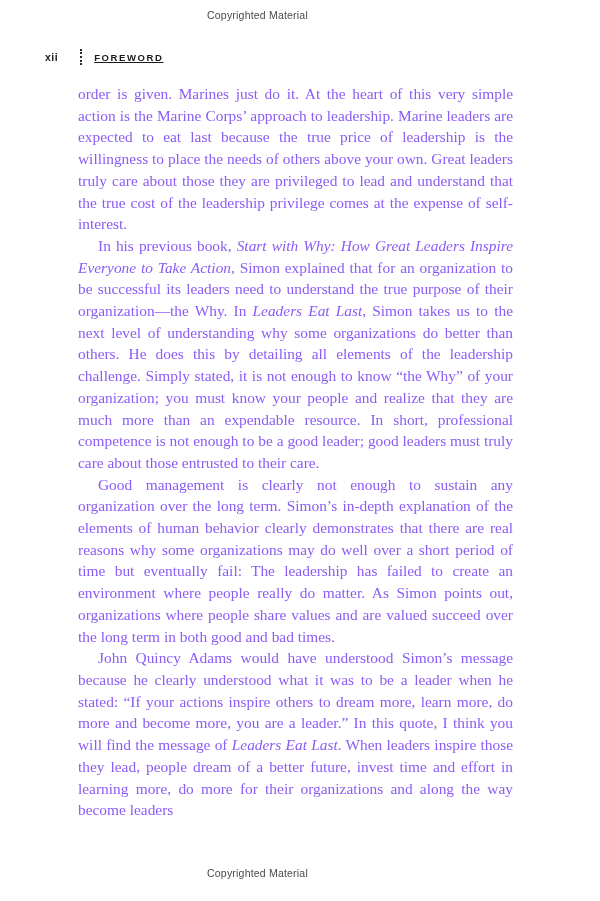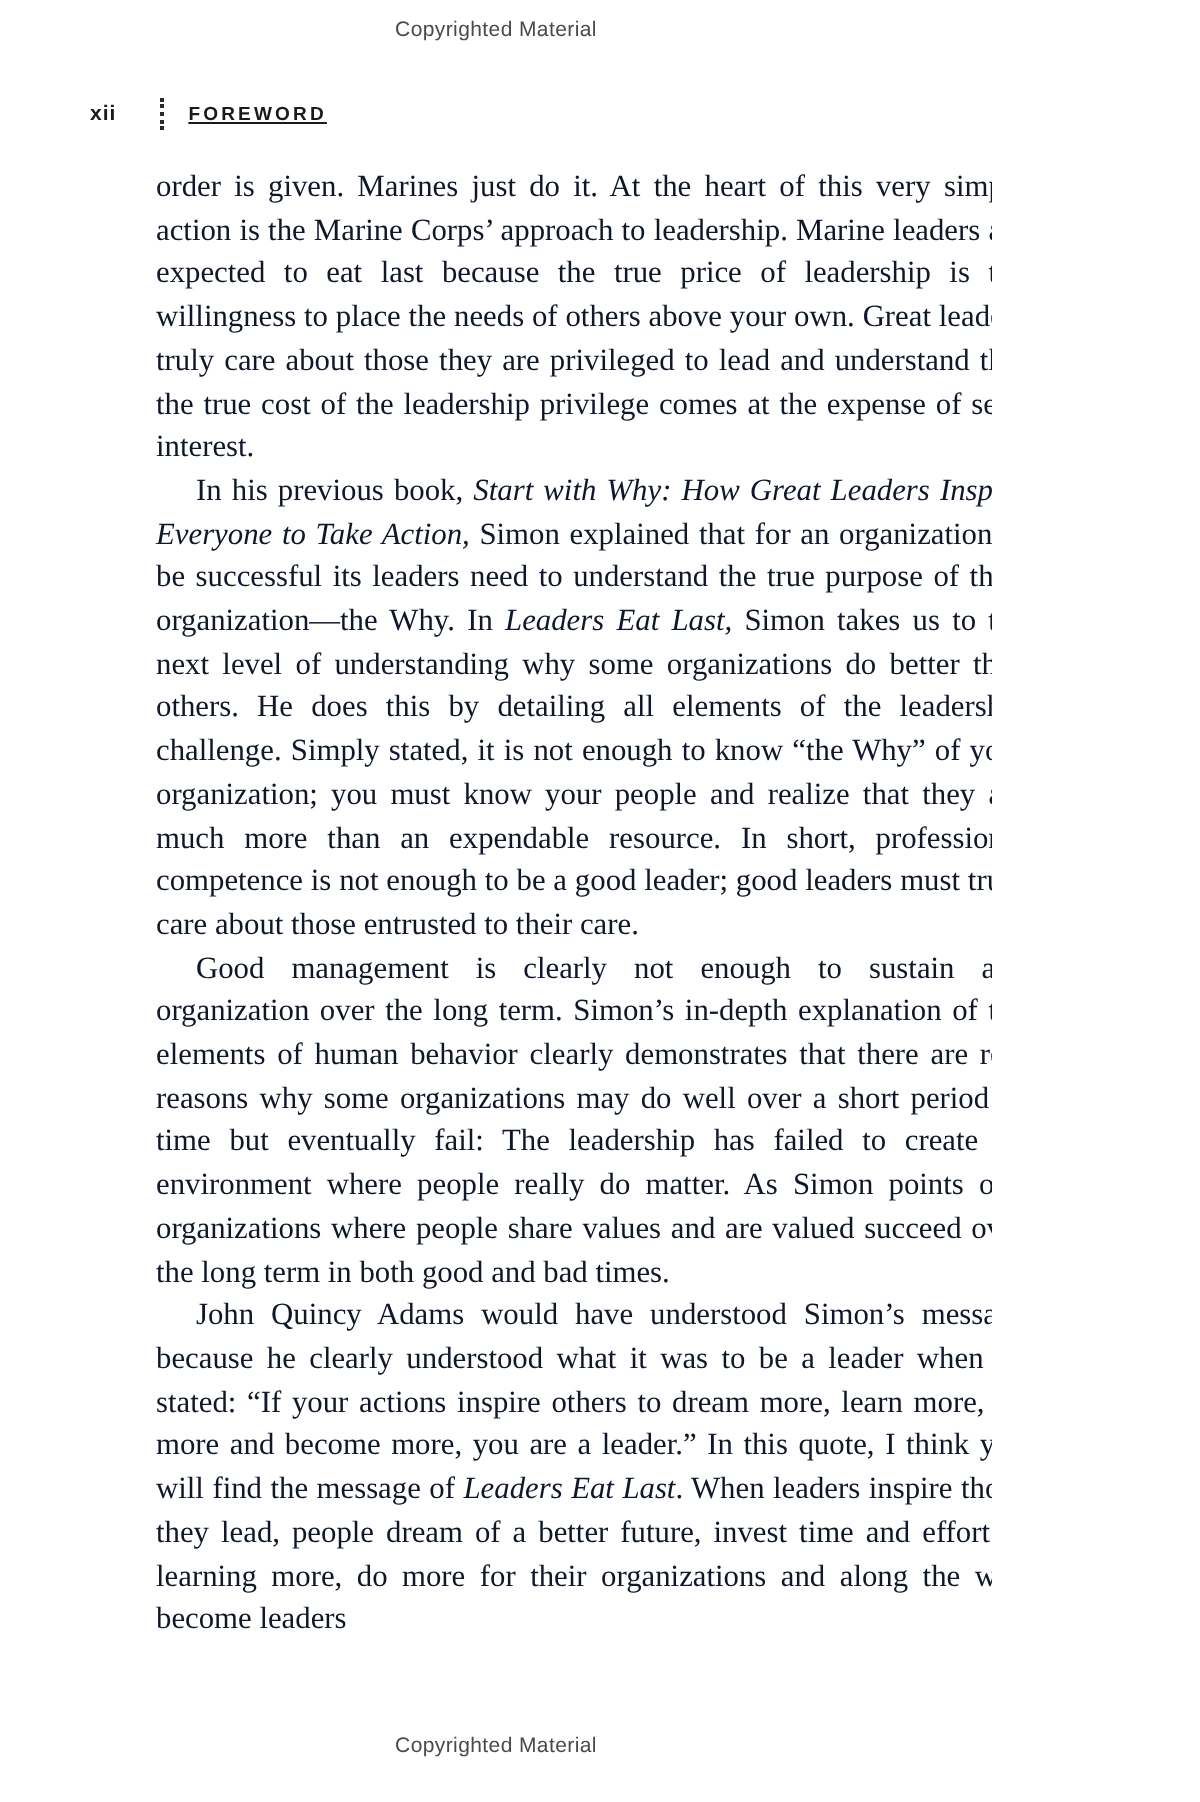--- a/index.html
+++ b/index.html
@@ -7,20 +7,21 @@
     padding: 0;
     background: #ffffff;
   }
   .page {
     position: relative;
     width: 496px;
     height: 901px;
     background: #ffffff;
     overflow: hidden;
     font-family: "Liberation Serif", serif;
+    padding-left: 19px;
   }
   .notice {
     position: absolute;
     left: 0;
     width: 100%;
     text-align: center;
     font-family: "Liberation Sans", sans-serif;
     font-size: 10.5px;
     color: #4a4a4a;
     letter-spacing: 0.2px;
@@ -58,21 +59,21 @@
   }
 
   .body-text {
     position: absolute;
     top: 83px;
     left: 78px;
     width: 435px;
     font-family: "Liberation Serif", serif;
     font-size: 15.4px;
     line-height: 21.7px;
-    color: #0f172a;
+    color: #8b5cf6;
     text-align: justify;
   }
   .body-text p {
     margin: 0;
     padding: 0;
   }
   .body-text p.indent {
     text-indent: 20px;
   }
   .body-text em {

